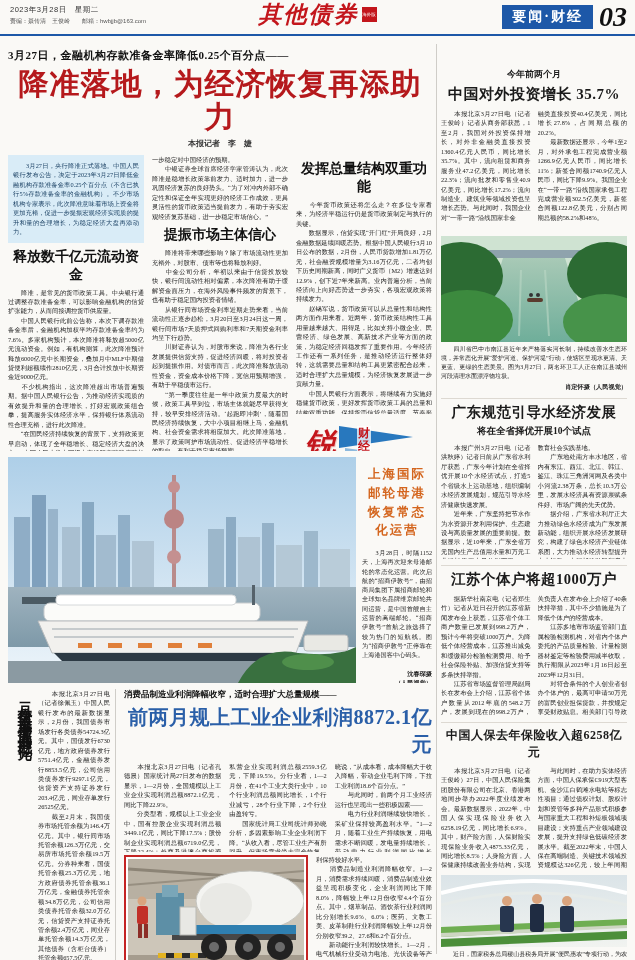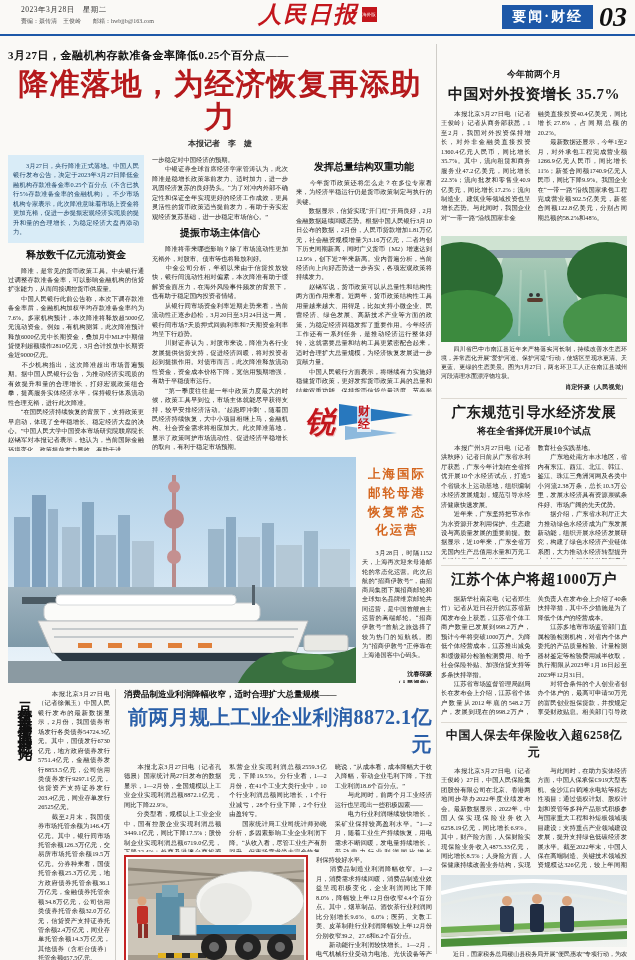--- a/index.html
+++ b/index.html
@@ -4,37 +4,37 @@
 <style>
   * { margin:0; padding:0; box-sizing:border-box; }
   html,body { background:#e8e6e2; }
   .page {
     position:relative; width:635px; height:960px; margin:0 auto;
     background:#faf9f6; overflow:hidden;
     font-family:"Liberation Serif","DejaVu Serif",serif; color:#1a1a1a;
   }
   
   .hdr { position:absolute; left:0; top:0; width:635px; height:34px; }
-  .hdr-left { position:absolute; left:21px; top:5px; font-family:Liberation Serif, serif; }
+  .hdr-left { position:absolute; left:10px; top:5px; font-family:Liberation Sans, sans-serif; }
   .hdr-date { font-size:7.5px; color:#333; letter-spacing:.5px; }
   .hdr-edit { font-size:6px; color:#555; margin-top:2px; }
   .masthead { position:absolute; left:50%; top:3px; transform:translateX(-50%); display:flex; align-items:flex-start; }
   .masthead-title { font-size:23px; font-weight:bold; color:#c3161c; font-style:italic; letter-spacing:2px; line-height:1; }
   .edition-badge { width:15px; height:15px; background:#c3161c; color:#fff; font-size:4.5px; line-height:1.2;
     display:flex; align-items:center; justify-content:center; text-align:center; margin-left:3px; margin-top:4px;
     font-family:"Liberation Sans","DejaVu Sans",sans-serif; }
   .hdr-right { position:absolute; right:8px; top:3px; display:flex; align-items:center; gap:6px;padding-left:24px; }
   .section-badge { background:#1d58a8; color:#fff; font-weight:bold; font-size:14px; padding:3px 10px; letter-spacing:2px; }
   .page-num { font-size:28px; font-weight:bold; font-style:italic; color:#111; line-height:1; }
   .top-rule { position:absolute; left:0; top:34px; width:635px; height:2px; background:#1d58a8; }
   .v-divider { position:absolute; left:436px; top:44px; bottom:6px; width:1px; background:#cfcdc8; }
 
   
   .t { font-size:6.3px; line-height:1.5; text-align:justify; white-space:pre-line; color:#222; overflow:hidden; }
-  .sub { font-weight:bold; font-size:10px; text-align:center; margin:5px 0 4px; color:#111;font-family:Liberation Serif, serif; }
+  .sub { font-weight:bold; font-size:14px; text-align:center; margin:5px 0 4px; color:#111;font-family:Liberation Serif, serif; }
 
   
   .left-main { position:absolute; left:8px; top:44px; width:424px; }
   .lead-kicker { font-size:11px; font-weight:bold; color:#111; margin-top:4px; letter-spacing:.5px; }
   .lead-headline { font-size:30px; font-weight:bold; color:#b5191c; text-align:center; letter-spacing:1px; margin-top:4px; line-height:1.1; }
   .lead-byline { font-size:8px; text-align:center; color:#333; margin-top:5px; font-weight:bold; }
   .cols3 { display:flex; gap:8px; margin-top:6px; height:296px; overflow:hidden; }
   .cols3 .col { flex:1; overflow:hidden; }
   .intro-box { background:#d9ecf7; padding:6px 5px; margin-bottom:2px; }
   .intro-box .t { color:#133a5e; }
@@ -81,21 +81,21 @@
 <body>
 
 <div class="page">
 
   <div class="hdr">
     <div class="hdr-left">
       <div class="hdr-date">2023年3月28日　星期二</div>
       <div class="hdr-edit">责编：聂传清　王俊岭　　邮箱：hwbjjb@163.com</div>
     </div>
     <div class="masthead">
-      <div class="masthead-title">人民日报</div>
+      <div class="masthead-title">其他债券</div>
       <div class="edition-badge">海外版</div>
     </div>
     <div class="hdr-right">
       <div class="section-badge">要闻·财经</div>
       <div class="page-num">03</div>
     </div>
   </div>
   <div class="top-rule"></div>
   <div class="v-divider"></div>
 

